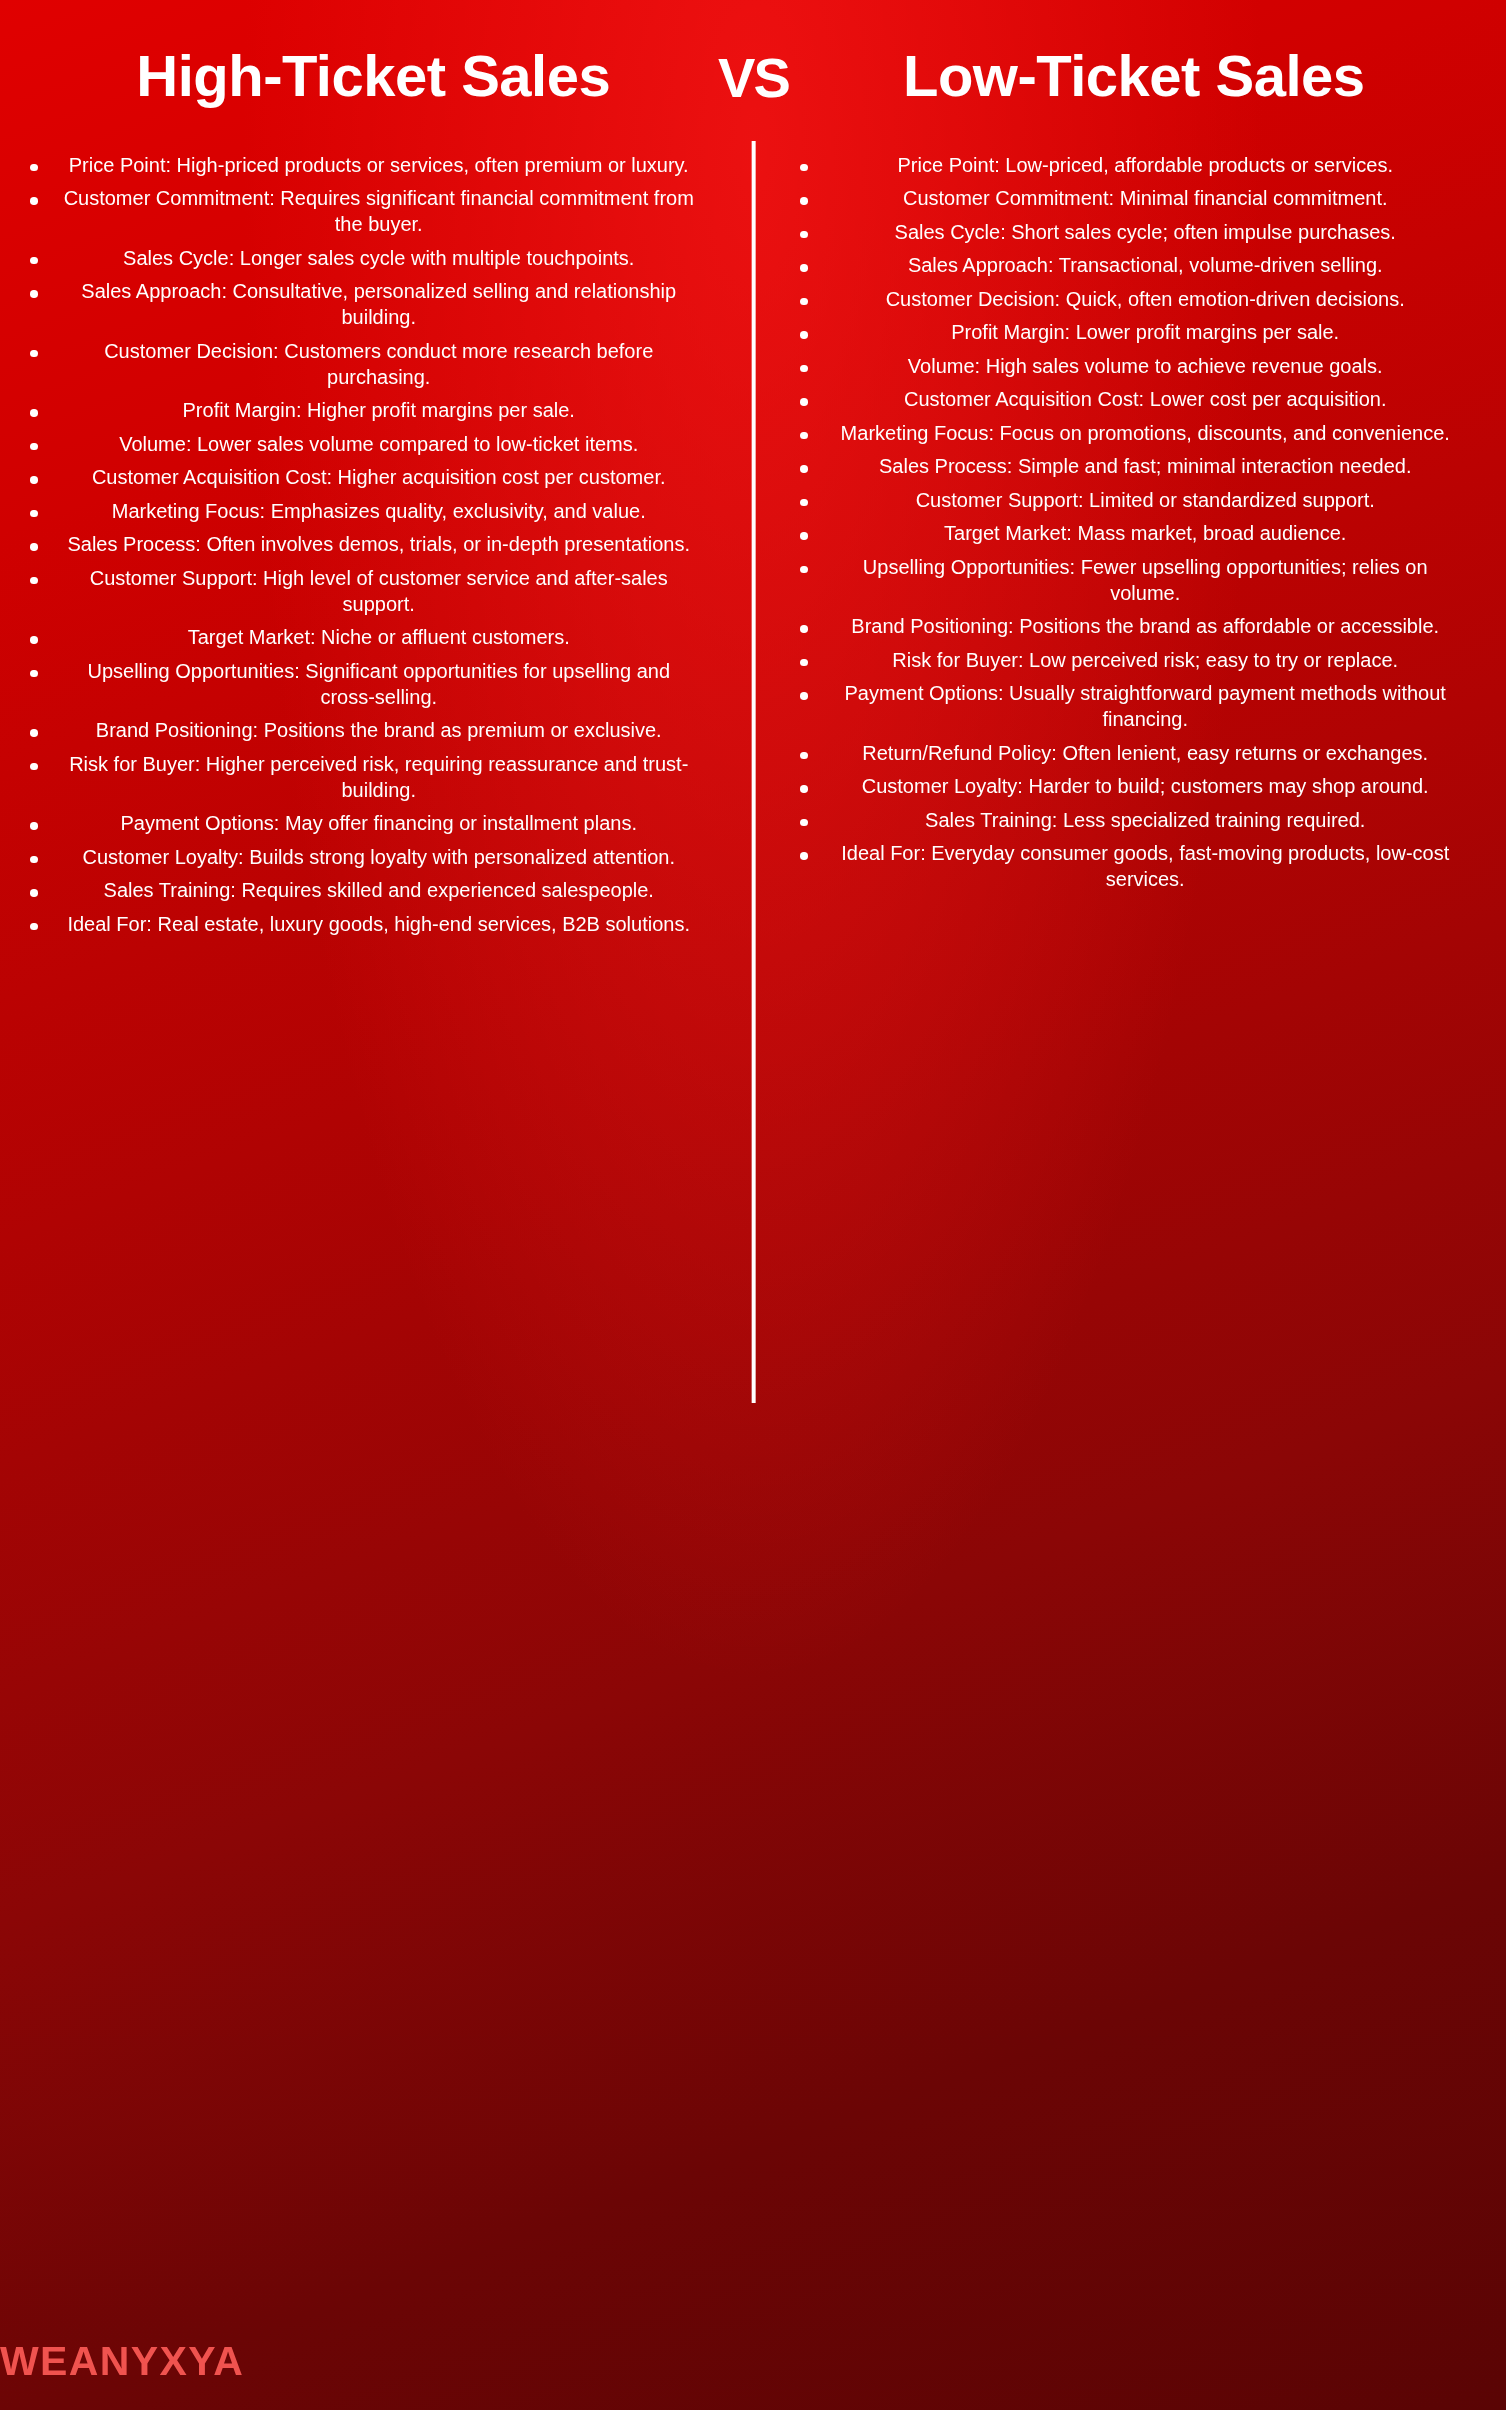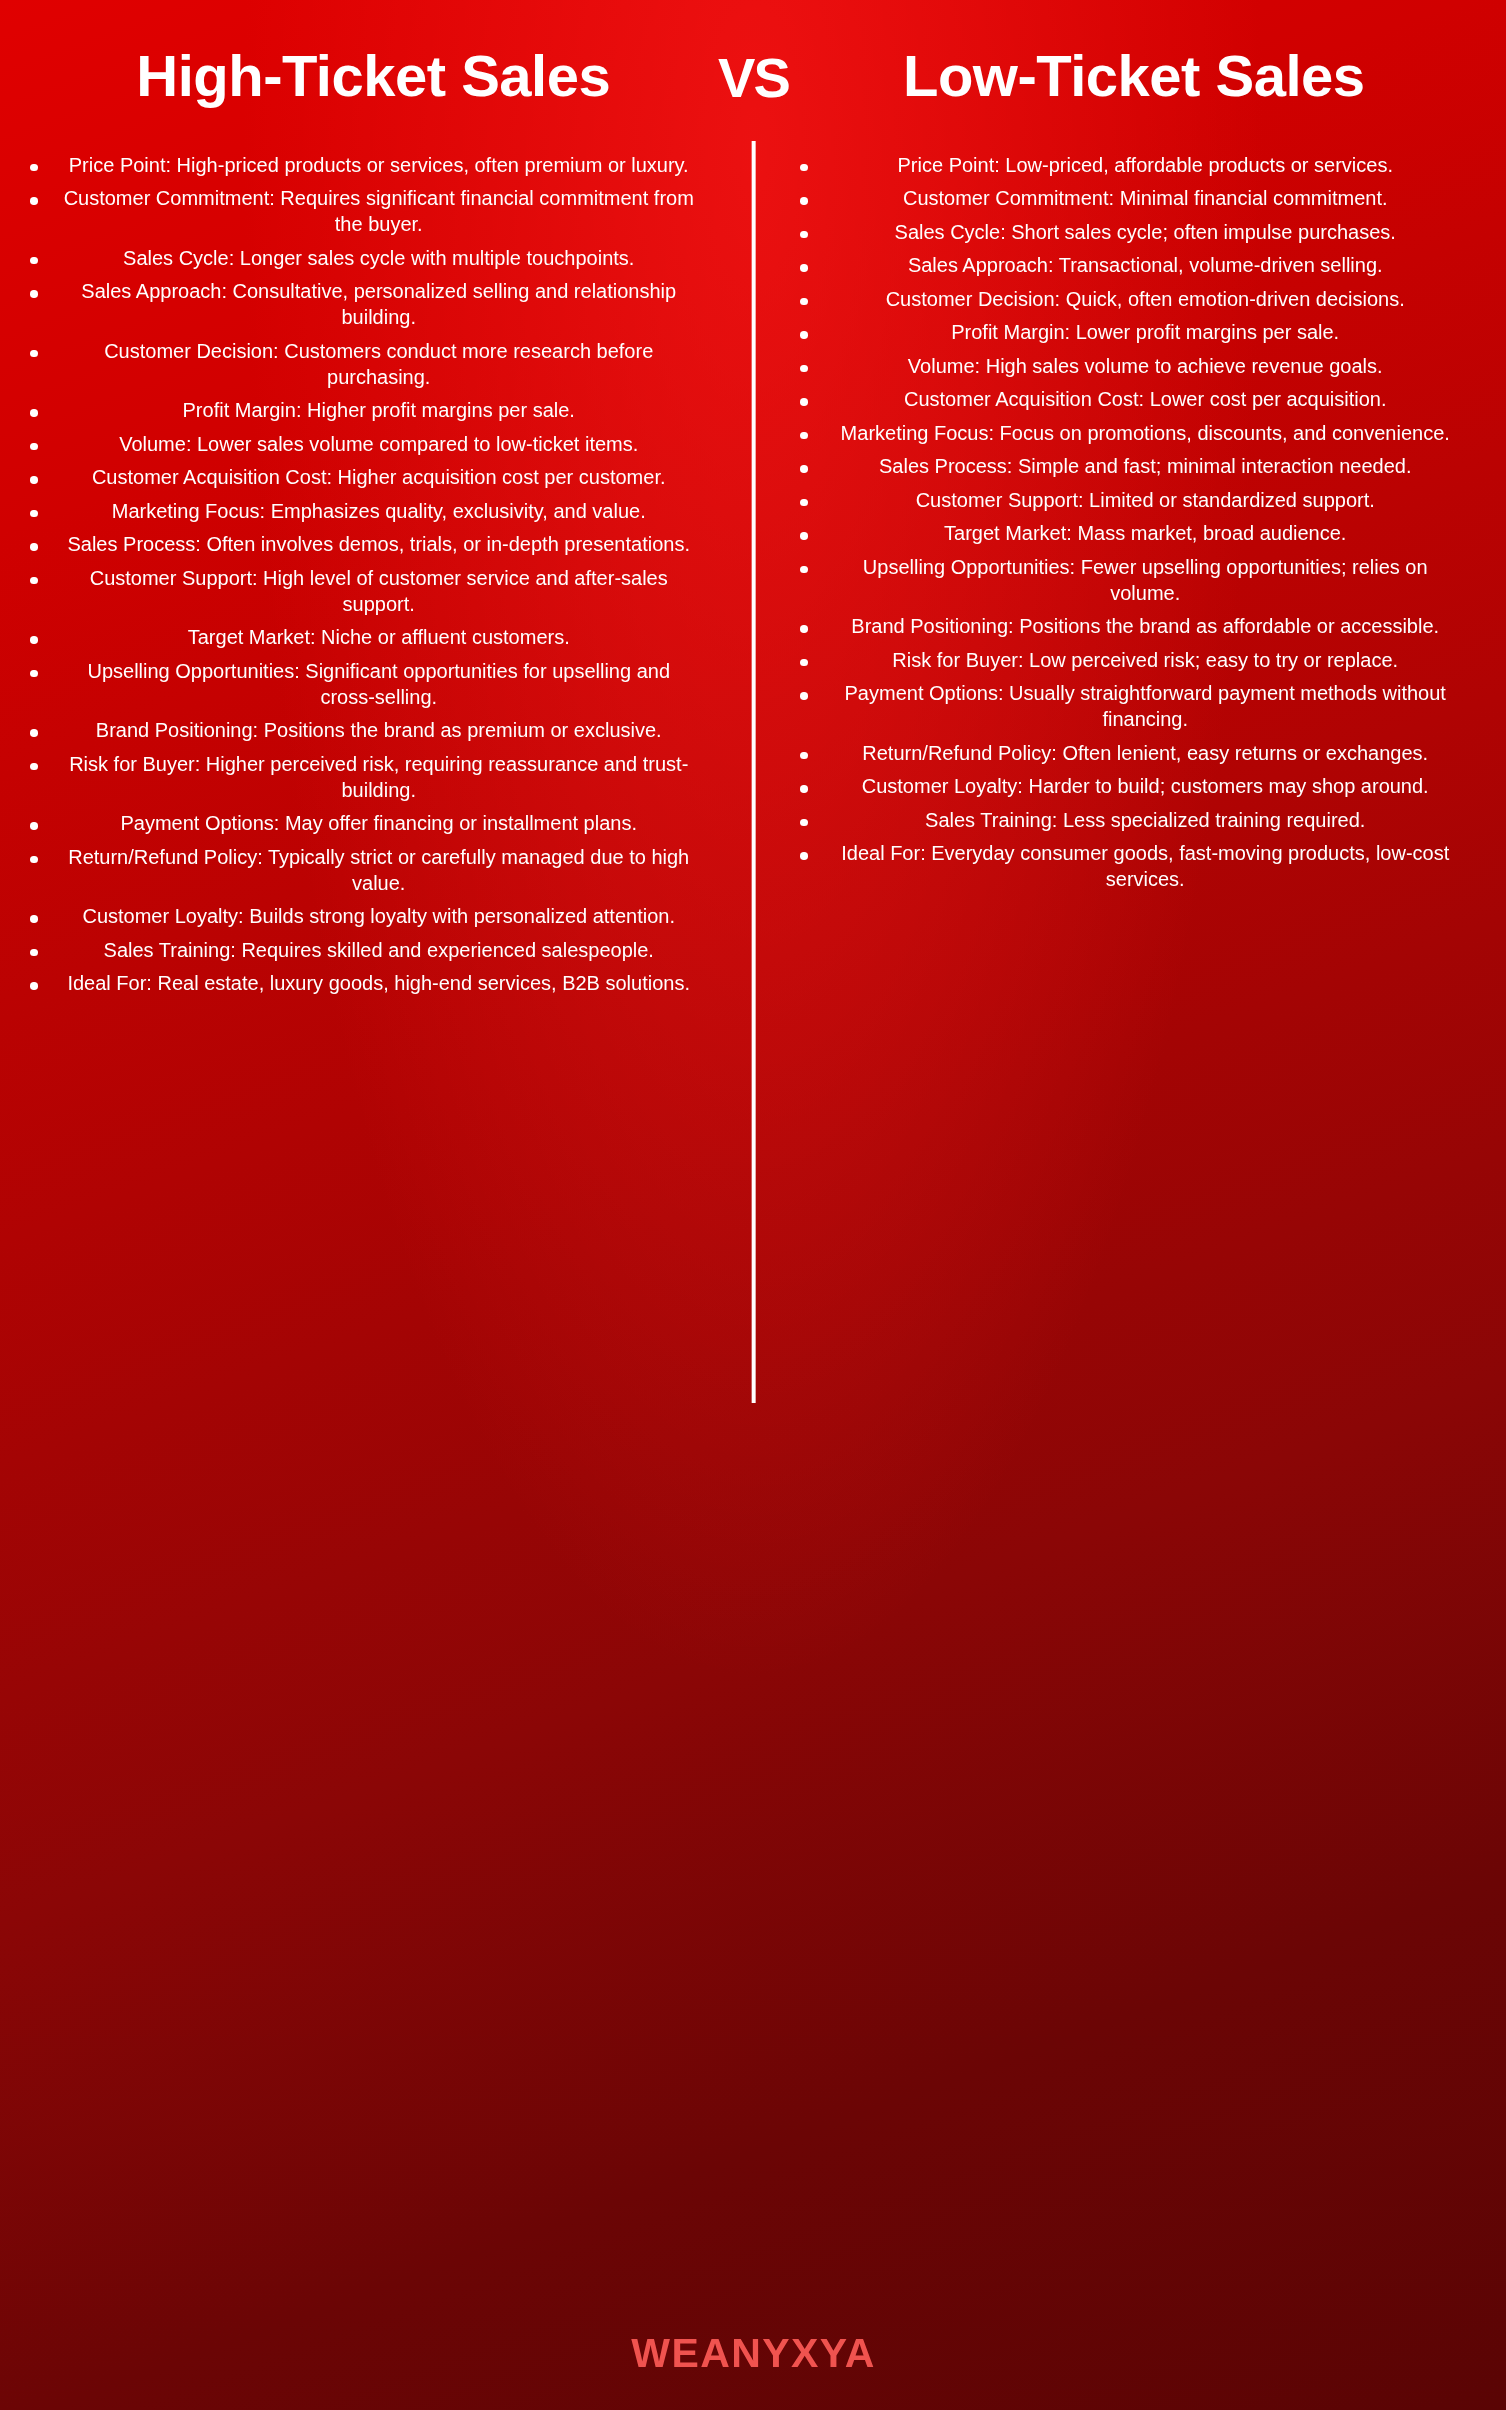--- a/index.html
+++ b/index.html
@@ -96,22 +96,22 @@
     left: -15px;
     top: 12.2px;
     width: 7.5px;
     height: 7.5px;
     border-radius: 50%;
     background: #ffffff;
   }
   .footer {
     position: relative;
     z-index: 2;
-    text-align: center;
-    padding-bottom: 34px;
+    text-align: left;
+    padding-bottom: 26px;
     padding-top: 19px;
   }
   .brand {
     color: #f0534f;
     font-weight: bold;
     font-size: 41px;
     letter-spacing: 1.4px;
   }
 </style>
 </head>
@@ -139,21 +139,20 @@
         <li>Volume: Lower sales volume compared to low-ticket items.</li>
         <li>Customer Acquisition Cost: Higher acquisition cost per customer.</li>
         <li>Marketing Focus: Emphasizes quality, exclusivity, and value.</li>
         <li>Sales Process: Often involves demos, trials, or in-depth presentations.</li>
         <li>Customer Support: High level of customer service and after-sales support.</li>
         <li>Target Market: Niche or affluent customers.</li>
         <li>Upselling Opportunities: Significant opportunities for upselling and cross-selling.</li>
         <li>Brand Positioning: Positions the brand as premium or exclusive.</li>
         <li>Risk for Buyer: Higher perceived risk, requiring reassurance and trust-building.</li>
         <li>Payment Options: May offer financing or installment plans.</li>
-        <li>Return/Refund Policy: Typically strict or carefully managed due to high value.</li>
         <li>Customer Loyalty: Builds strong loyalty with personalized attention.</li>
         <li>Sales Training: Requires skilled and experienced salespeople.</li>
         <li>Ideal For: Real estate, luxury goods, high-end services, B2B solutions.</li>
       </ul>
     </div>
 
     <div class="col right">
       <ul class="list">
         <li>Price Point: Low-priced, affordable products or services.</li>
         <li>Customer Commitment: Minimal financial commitment.</li>

